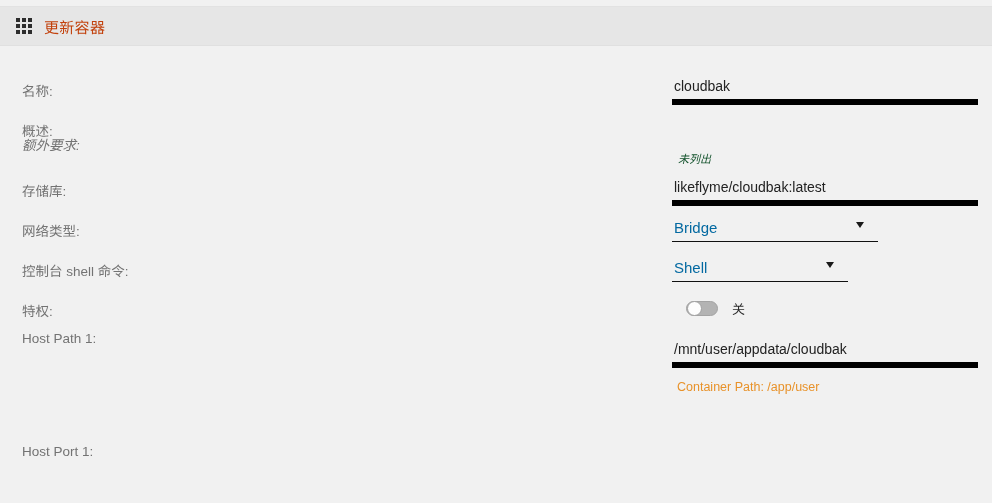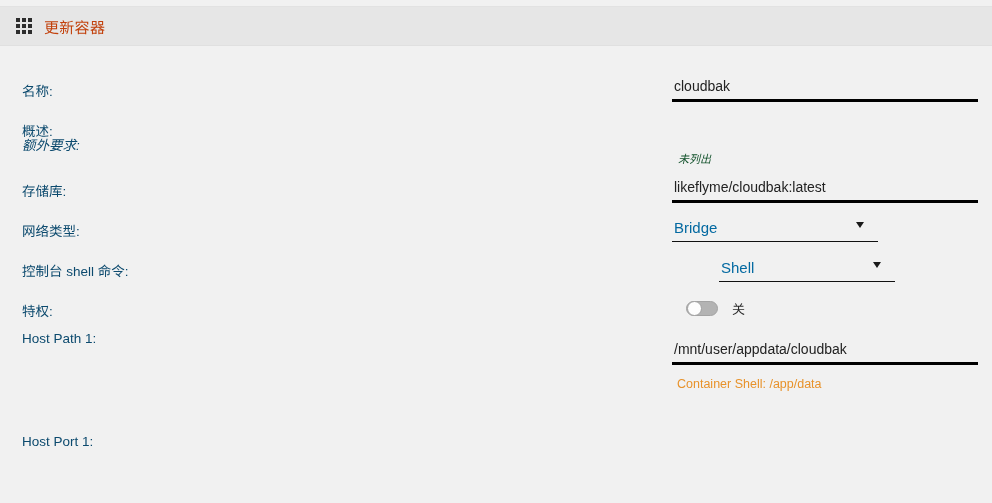--- a/index.html
+++ b/index.html
@@ -58,31 +58,31 @@
     position: absolute;
     left: 0;
     top: 46px;
     width: 992px;
     height: 457px;
   }
   .label {
     position: absolute;
     left: 22px;
     font-size: 13.5px;
-    color: #0c4a6e;
+    color: #737373;
     white-space: nowrap;
   }
   .field {
     position: absolute;
   }
 
   
   .uline {
     border: none;
-    border-bottom: 3px solid #000000;
+    border-bottom: 6px solid #000000;
     background: transparent;
     font-family: inherit;
     font-size: 14px;
     color: #222;
     padding: 0 0 5px 2px;
     outline: none;
     box-sizing: border-box;
     display: block;
   }
 
@@ -197,38 +197,38 @@
 
   <div class="label" style="top:174px;">网络类型:</div>
   <div class="field" style="left:672px; top:173px;">
     <div class="select-wrap" style="width:206px;">
       <span class="sel-text">Bridge</span>
       <span class="caret"></span>
     </div>
   </div>
 
   <div class="label" style="top:214px;">控制台 shell 命令:</div>
-  <div class="field" style="left:672px; top:213px;margin-left:47px;">
+  <div class="field" style="left:672px; top:213px;">
     <div class="select-wrap" style="width:176px;">
       <span class="sel-text">Shell</span>
       <span class="caret"></span>
     </div>
   </div>
 
   <div class="label" style="top:254px;">特权:</div>
   <div class="field" style="left:686px; top:253px;">
     <div class="toggle-row">
       <span class="switch">
         <span class="knob"></span>
       </span>
       <span class="switch-label">关</span>
     </div>
   </div>
 
   <div class="label" style="top:285px;">Host Path 1:</div>
   <div class="field" style="left:672px; top:295px;">
     <input class="uline" style="width: 306px;" type="text" value="/mnt/user/appdata/cloudbak">
-    <div class="helper" style="margin-top:12px; margin-left:5px;">Container Shell: /app/data</div>
-  </div>
-
-  <div class="label" style="top:388px;">Host Port 1:</div>
+    <div class="helper" style="margin-top:12px; margin-left:5px;">Container Path: /app/user</div>
+  </div>
+
+  <div class="label" style="top:398px;">Host Port 1:</div>
 
 </div>
 
 </body></html>

